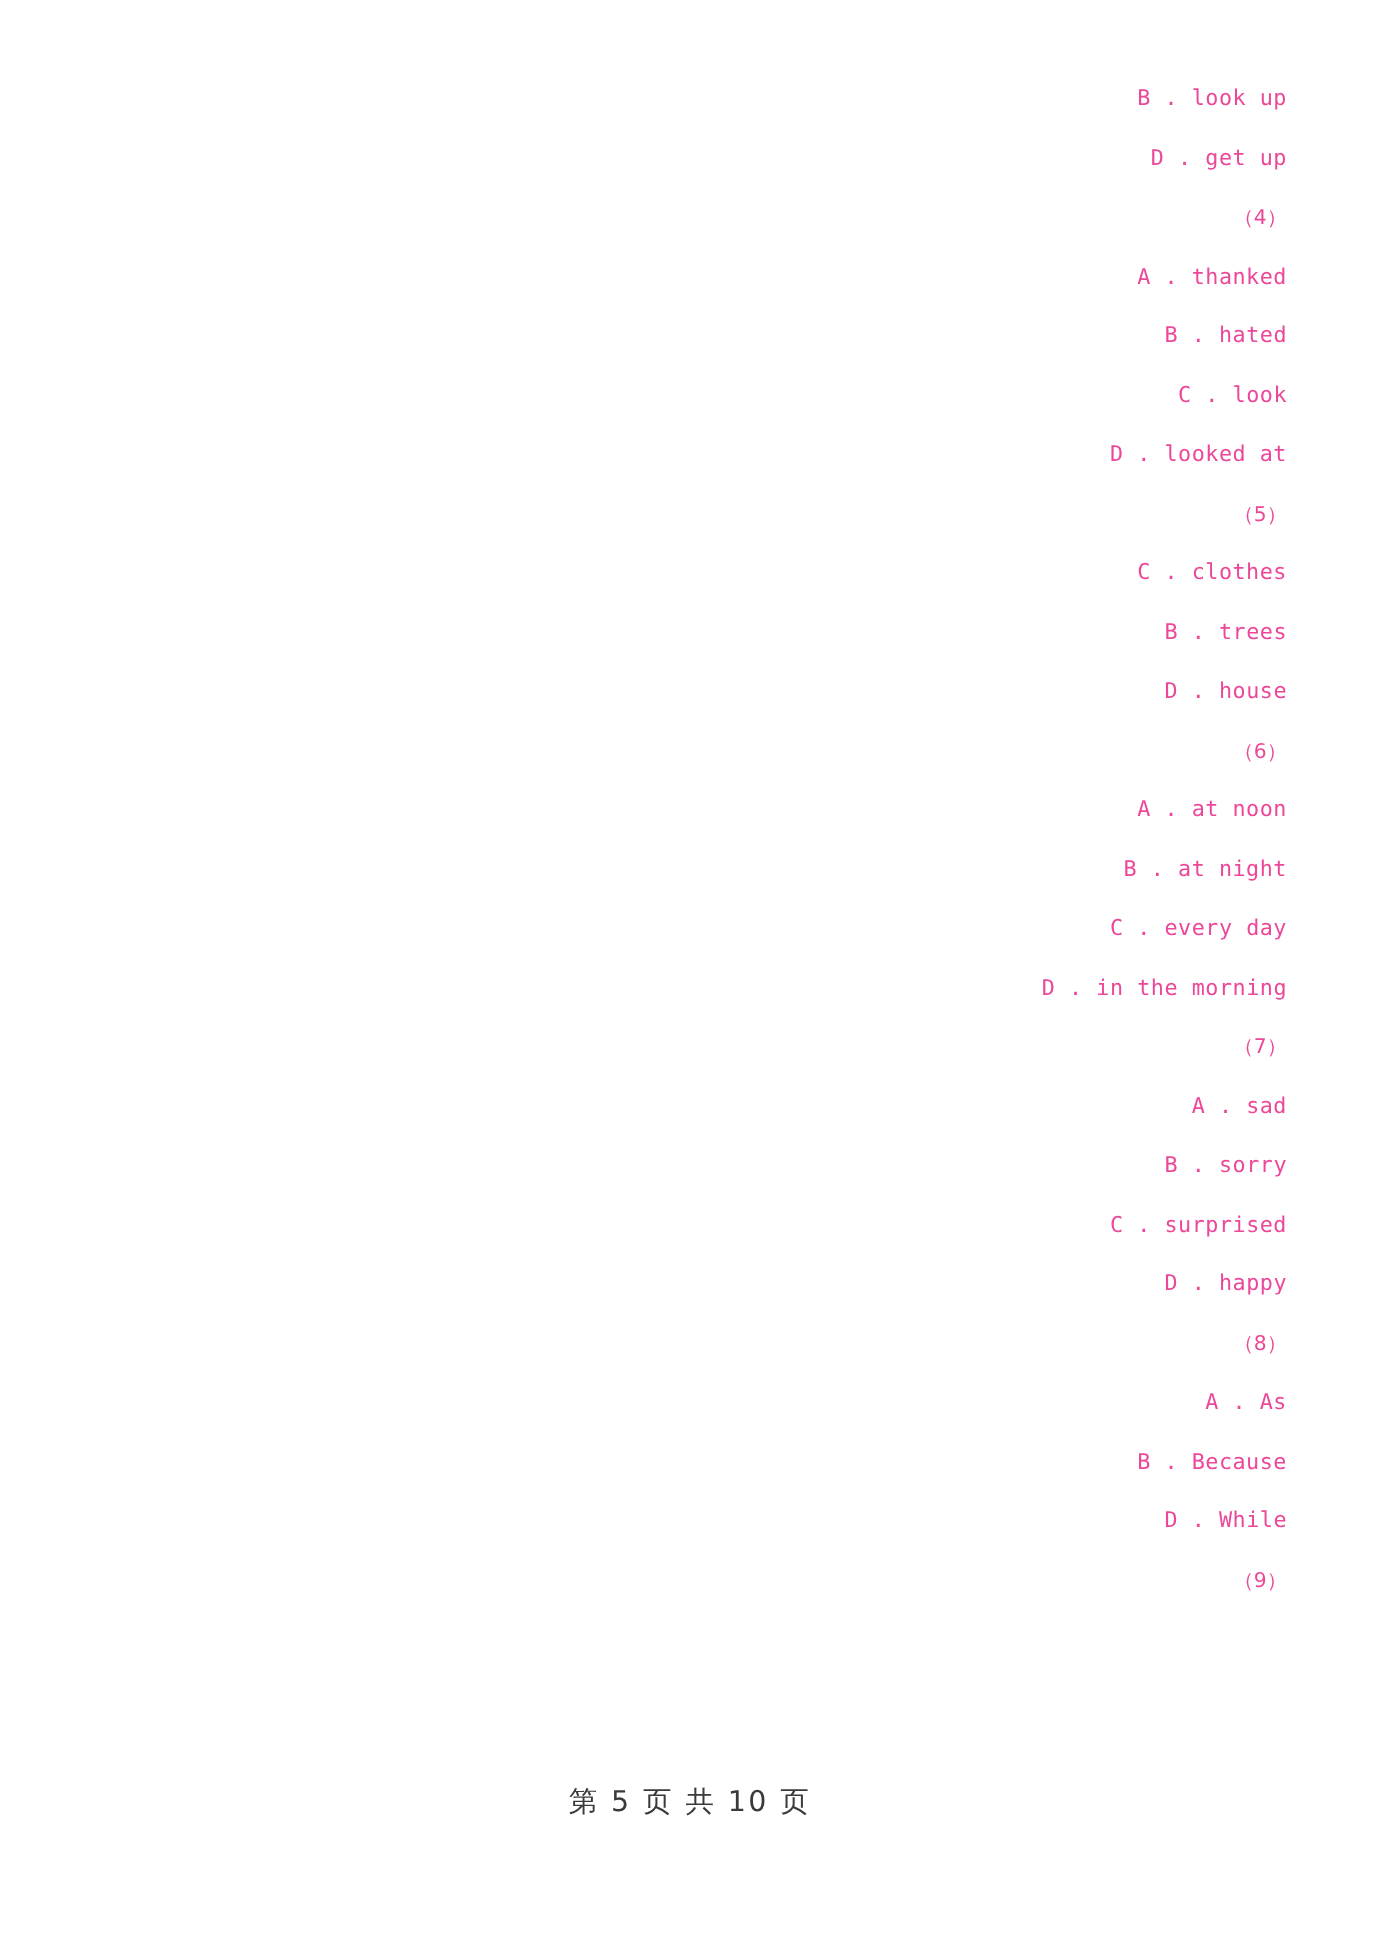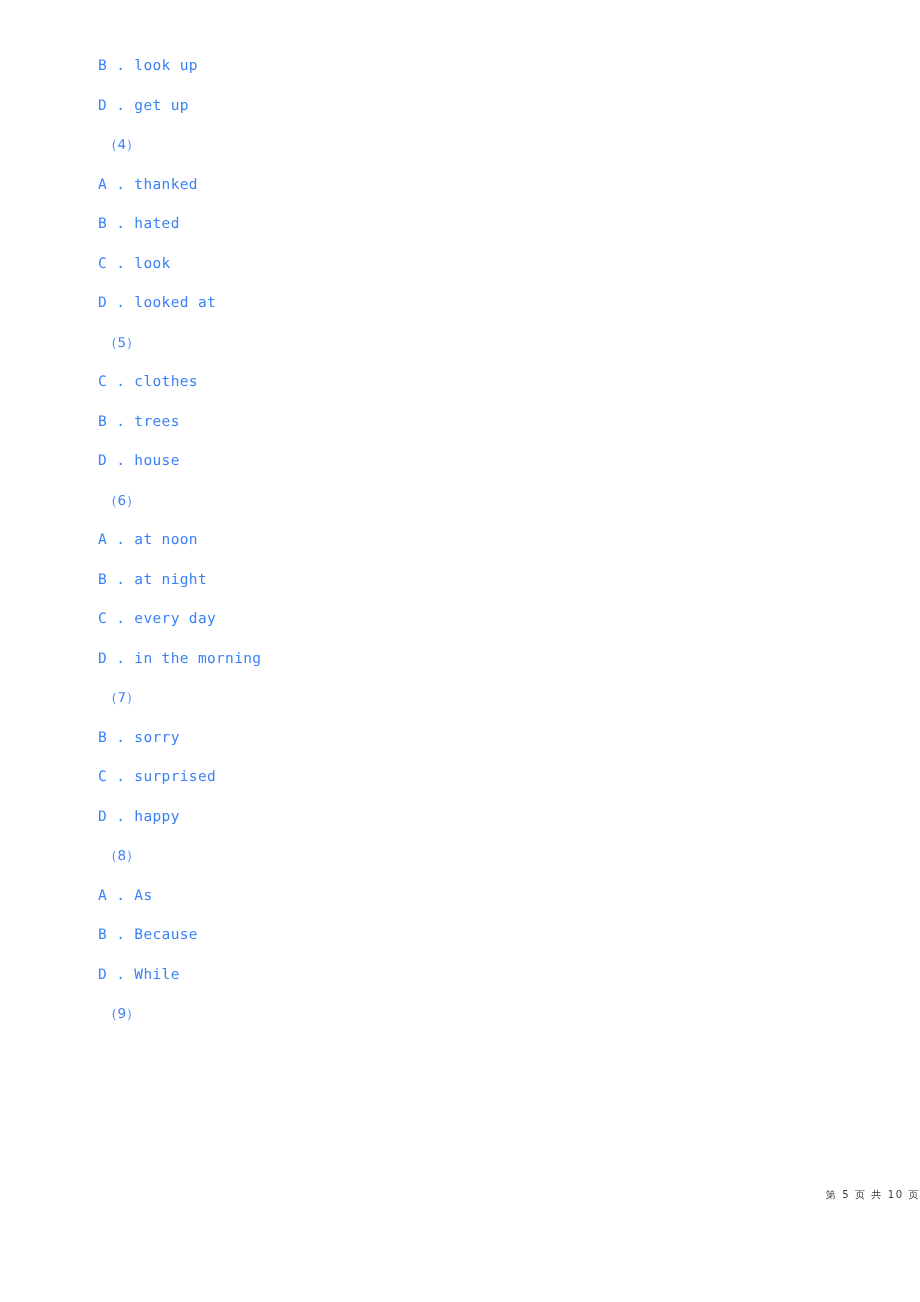--- a/index.html
+++ b/index.html
@@ -30,43 +30,44 @@
     top: 47px;
     width: 760px;
   }
 
   .line {
     height: 39.5px;
     line-height: 39.5px;
     font-size: 14.5px;
     letter-spacing: 0.35px;
     white-space: pre;
-    color: #3b82f6;
+    color: #ec4899;
     text-rendering: geometricPrecision;
+    text-align: right;
   }
 
   .line.option {
     padding-left: 0px;
   }
 
   .line.qnum {
     padding-left: 6px;
     font-family: "DejaVu Sans", "Liberation Sans", sans-serif;
     font-size: 13.5px;
     letter-spacing: 0px;
   }
 
   .footer {
     position: absolute;
     left: 0;
     right: 0;
     top: 1188px;
-    text-align: right;
+    text-align: center;
     font-family: "DejaVu Sans", "Liberation Sans", sans-serif;
-    font-size: 10px;
+    font-size: 19px;
     letter-spacing: 1.6px;
     color: #3a3a3a;
     white-space: pre;
   }
 </style>
 </head>
 <body>
 
 <div class="page">
 
@@ -81,20 +82,21 @@
       <div class="line qnum">（5）</div>
       <div class="line option">C . clothes</div>
       <div class="line option">B . trees</div>
       <div class="line option">D . house</div>
       <div class="line qnum">（6）</div>
       <div class="line option">A . at noon</div>
       <div class="line option">B . at night</div>
       <div class="line option">C . every day</div>
       <div class="line option">D . in the morning</div>
       <div class="line qnum">（7）</div>
+      <div class="line option">A . sad</div>
       <div class="line option">B . sorry</div>
       <div class="line option">C . surprised</div>
       <div class="line option">D . happy</div>
       <div class="line qnum">（8）</div>
       <div class="line option">A . As</div>
       <div class="line option">B . Because</div>
       <div class="line option">D . While</div>
       <div class="line qnum">（9）</div>
     </div>
 

